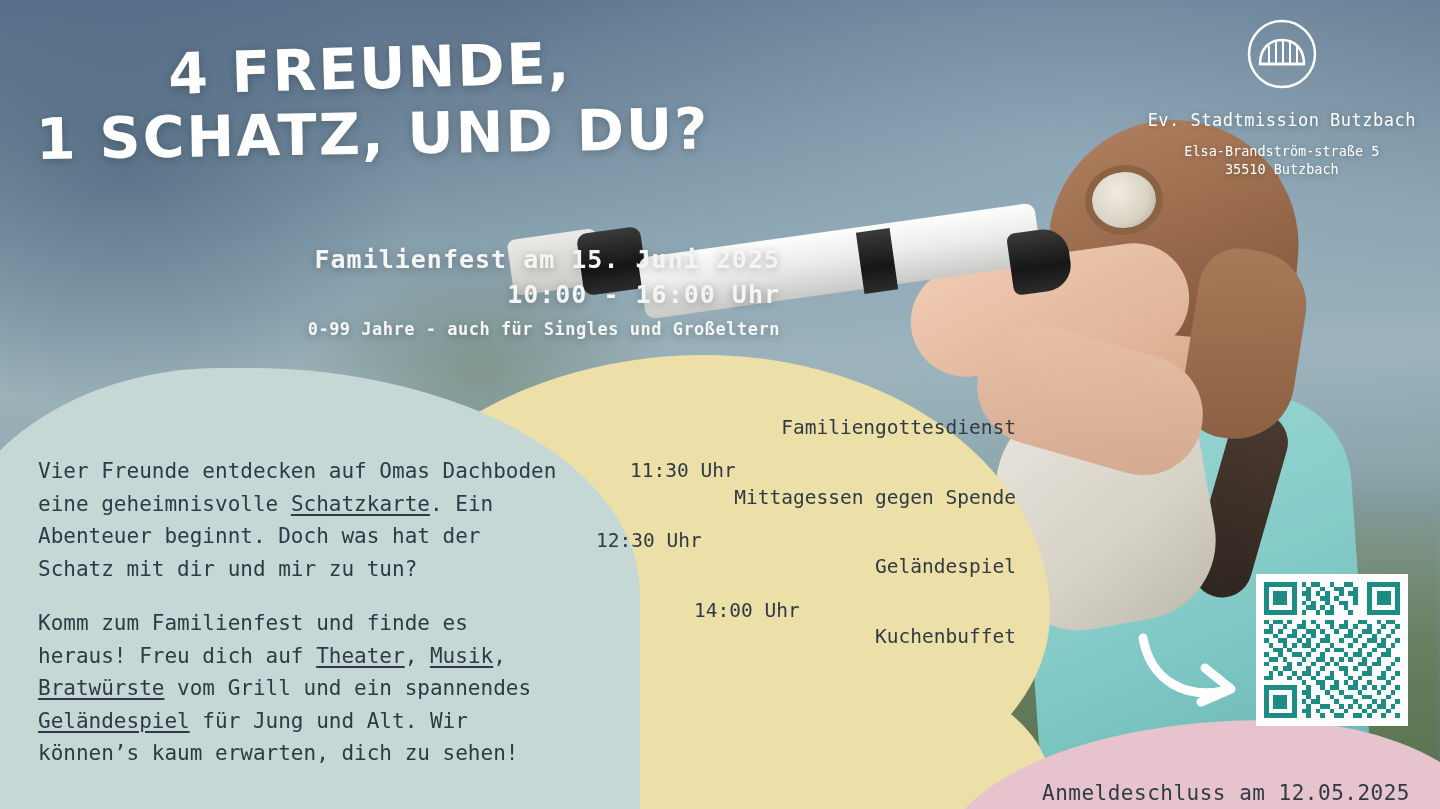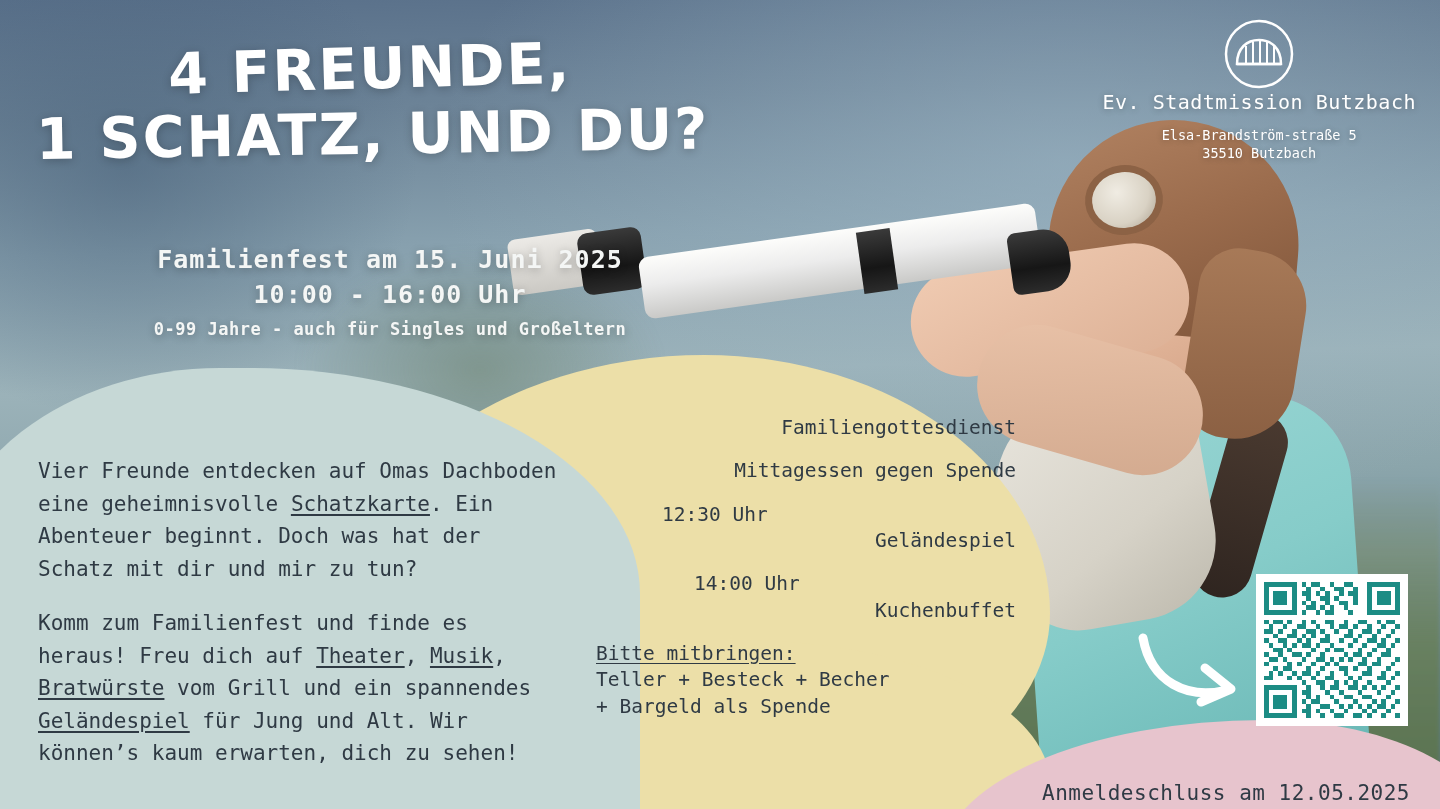--- a/index.html
+++ b/index.html
@@ -146,33 +146,33 @@
   .headline .l1 {
     font-size: 57px; line-height: 1.05; padding-left: 140px;
     transform: rotate(-1.6deg);
   }
   .headline .l2 {
     font-size: 57px; line-height: 1.25; padding-left: 8px;
     transform: rotate(-0.9deg);
   }
   .subhead {
     position: absolute; left: 0; top: 245px; width: 780px;
-    color: #f4f6f5; text-align: center;
+    color: #f4f6f5; text-align: right;
     text-shadow: 0 2px 8px rgba(0,0,0,0.28);
     font-family: "DejaVu Sans Mono", monospace;
   }
   .subhead .s1 { font-size: 25px; letter-spacing: 1px; font-weight: 700; }
   .subhead .s2 { font-size: 25px; letter-spacing: 1px; font-weight: 700; margin-top: 6px; }
   .subhead .s3 { font-size: 17px; letter-spacing: 0.5px; margin-top: 10px; font-weight: 700; }
 
   
   .logo { position: absolute; right: 24px; top: 18px; text-align: center; color: #fff;
           text-shadow: 0 1px 6px rgba(0,0,0,0.3); }
   .logo .mark { display: flex; justify-content: center; }
-  .logo .name { font-size: 20px; font-family: "DejaVu Sans Mono", monospace; margin-top: 0; letter-spacing: 0.5px; }
+  .logo .name { font-size: 17px; font-family: "DejaVu Sans Mono", monospace; margin-top: 20px; letter-spacing: 0.5px; }
   .logo .addr { font-size: 13.5px; font-family: "DejaVu Sans Mono", monospace; line-height: 1.3; margin-top: 13px; }
 
   
   .story {
     position: absolute; left: 38px; top: 455px; width: 520px;
     color: #2f3a44; font-size: 21px; line-height: 1.55;
     font-family: "DejaVu Sans Mono", monospace;
   }
   .story p { margin-bottom: 22px; }
   .story u { text-decoration: underline; text-underline-offset: 3px; }
@@ -181,21 +181,21 @@
   .schedule {
     position: absolute; left: 596px; top: 415px; width: 420px;
     color: #2f3a44; font-family: "DejaVu Sans Mono", monospace;
     font-size: 19.5px; line-height: 1.35;
   }
   .sched-item { margin-bottom: 17px; }
   .sched-item .time { display: block; }
   .sched-item .title { display: block; text-align: right; }
   .sched-item.i0 { margin-left: 0px; }
   .sched-item.i1 { margin-left: 34px; }
-  .sched-item.i2 { margin-left: 66px; }
+  .sched-item.i2 { }
   .sched-item.i3 { margin-left: 98px; }
   .bring { margin-top: 6px; }
   .bring .bring-title { text-decoration: underline; text-underline-offset: 3px; display: block; }
   .bring .bring-l1, .bring .bring-l2 { display: block; }
 
   
   .qr {
     position: absolute; right: 32px; top: 574px;
     width: 152px; height: 152px; background: #ffffff; padding: 8px;
   }
@@ -275,34 +275,30 @@
   <div class="story">
     <p><span>Vier Freunde entdecken auf Omas Dachboden eine geheimnisvolle </span><u>Schatzkarte</u><span>. Ein Abenteuer beginnt. Doch was hat der Schatz mit dir und mir zu tun?</span></p>
     <p><span>Komm zum Familienfest und finde es heraus! Freu dich auf </span><u>Theater</u><span>, </span><u>Musik</u><span>, </span><u>Bratwürste</u><span> vom Grill und ein spannendes </span><u>Geländespiel</u><span> für Jung und Alt. Wir können’s kaum erwarten, dich zu sehen!</span></p>
   </div>
 
   <div class="schedule">
     <div class="sched-item i0">
       <span class="title">Familiengottesdienst</span>
     </div>
     <div class="sched-item i1">
+      <span class="time">11:30 Uhr</span>
       <span class="title">Mittagessen gegen Spende</span>
     </div>
     <div class="sched-item i2">
       <span class="time">12:30 Uhr</span>
       <span class="title">Geländespiel</span>
     </div>
     <div class="sched-item i3">
       <span class="time">14:00 Uhr</span>
       <span class="title">Kuchenbuffet</span>
-    </div>
-    <div class="bring">
-      <span class="bring-title">Bitte mitbringen:</span>
-      <span class="bring-l1">Teller + Besteck + Becher</span>
-      <span class="bring-l2">+ Bargeld als Spende</span>
     </div>
   </div>
 
   <div class="arrow">
     <svg width="110" height="90" viewBox="0 0 110 90" aria-hidden="true">
       <path d="M8 8 C16 52 52 70 92 60" fill="none" stroke="#ffffff" stroke-width="9" stroke-linecap="round"></path>
       <path d="M70 38 L96 59 L66 72" fill="none" stroke="#ffffff" stroke-width="9" stroke-linecap="round" stroke-linejoin="round"></path>
     </svg>
   </div>
 

